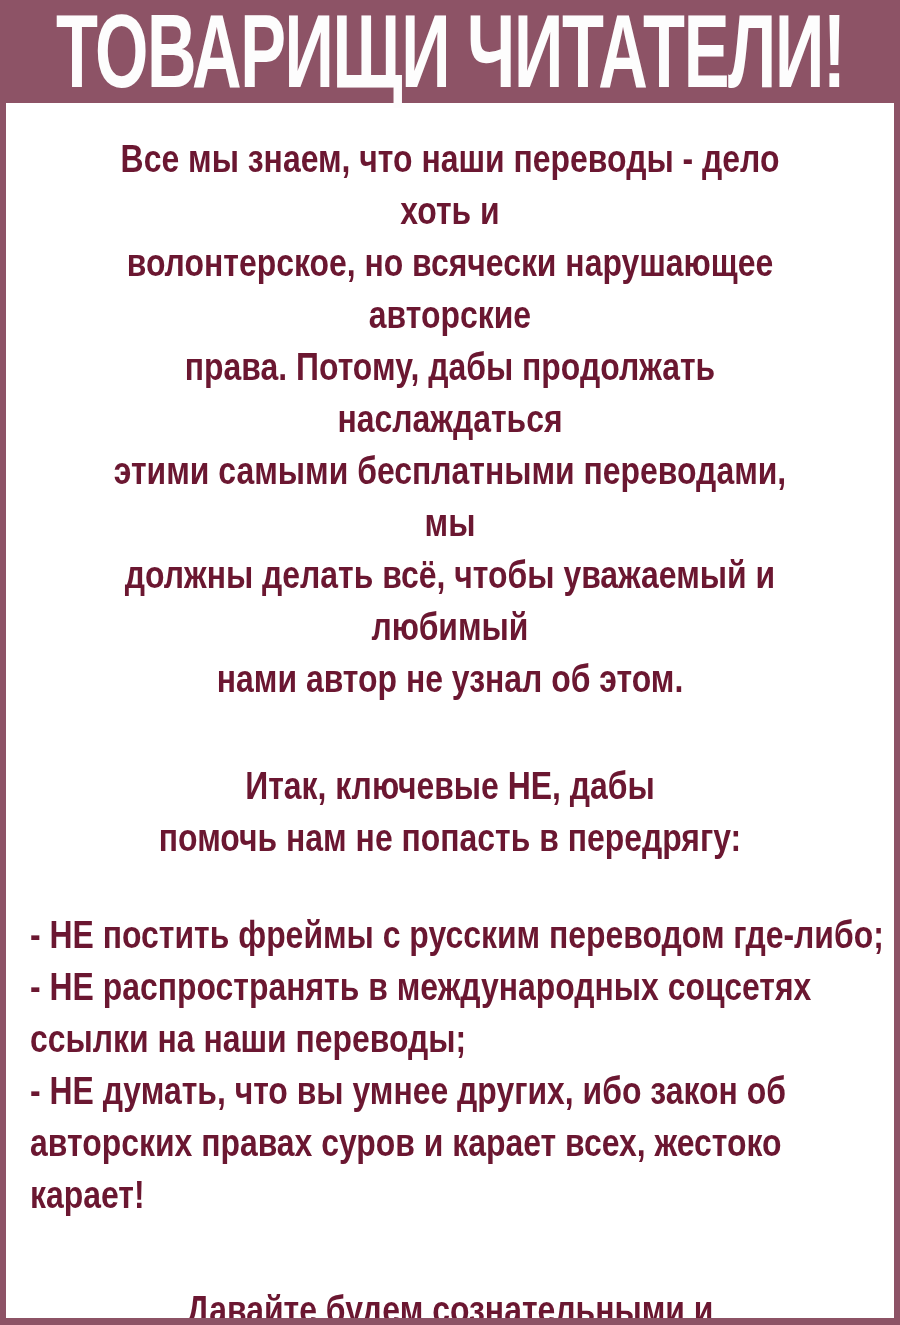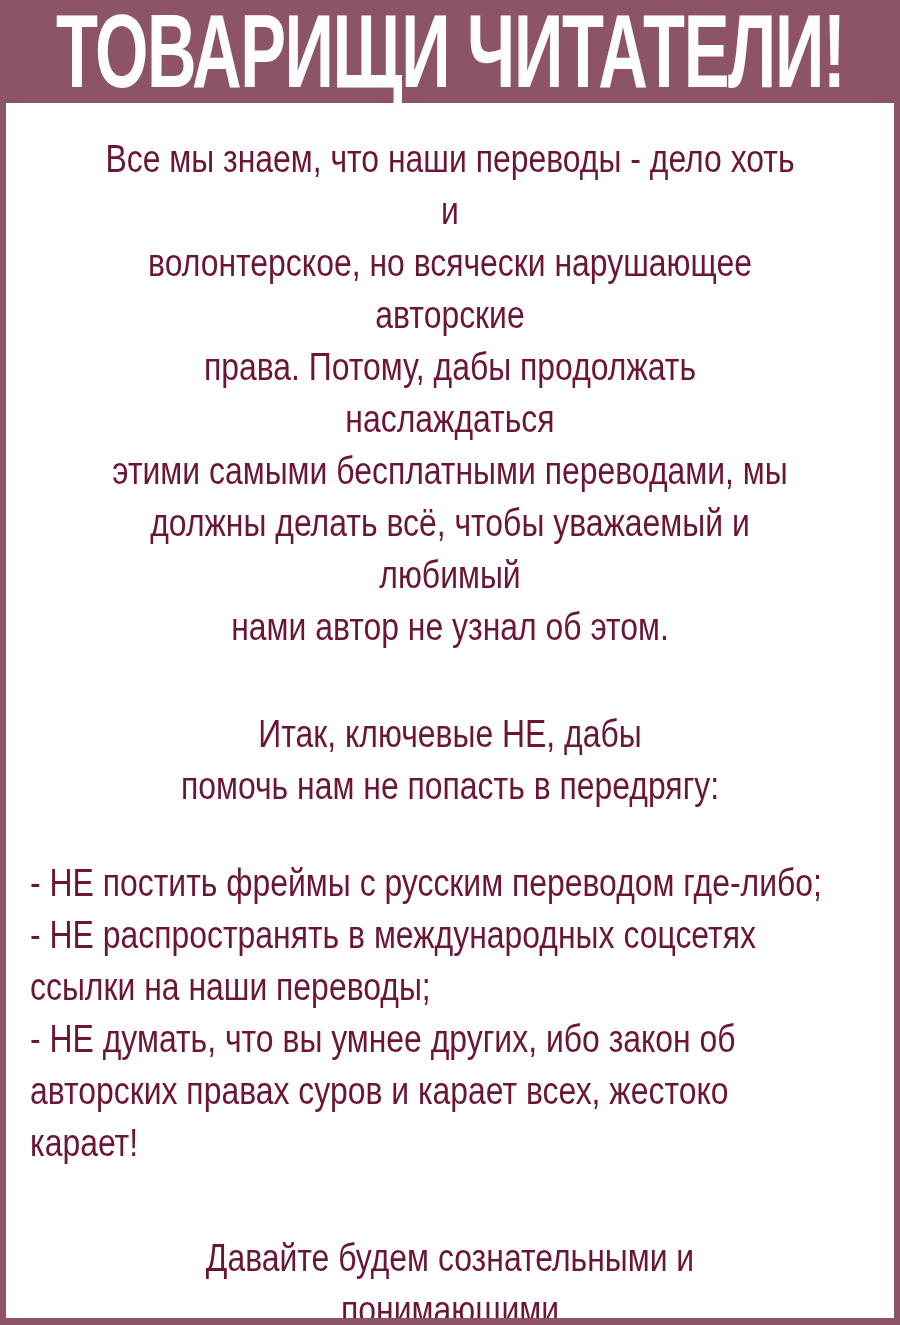--- a/index.html
+++ b/index.html
@@ -39,21 +39,21 @@
     letter-spacing:-2px;
     white-space:nowrap;
     transform:scaleX(0.66);
     transform-origin:50% 50%;
   }
   .panel{
     background:var(--panel,#ffffff);
     flex:1;
     padding:30px 24px 0 24px;
     color:var(--text,#6b1731);
-    font-weight:400;
+    font-weight:700;
     font-size:38px;
     line-height:52px;
     overflow:hidden;
   }
   .para{ transform:scaleX(0.84); }
   .para.centered{ text-align:center; transform-origin:50% 0; }
   .para.left{ text-align:left; transform-origin:0 0; }
   .para .line{ white-space:nowrap; }
   .para.centered .line{ white-space:normal; }
   .sp-keynot{ margin-top:55px; }

